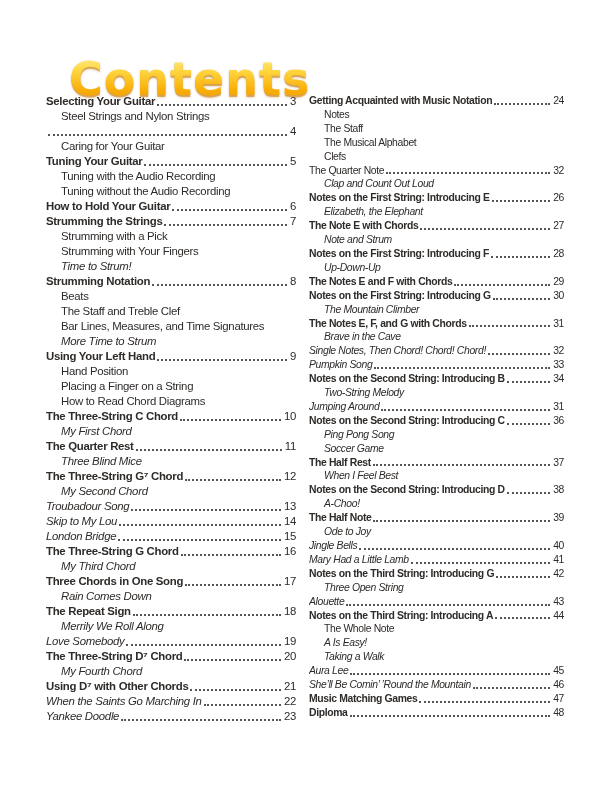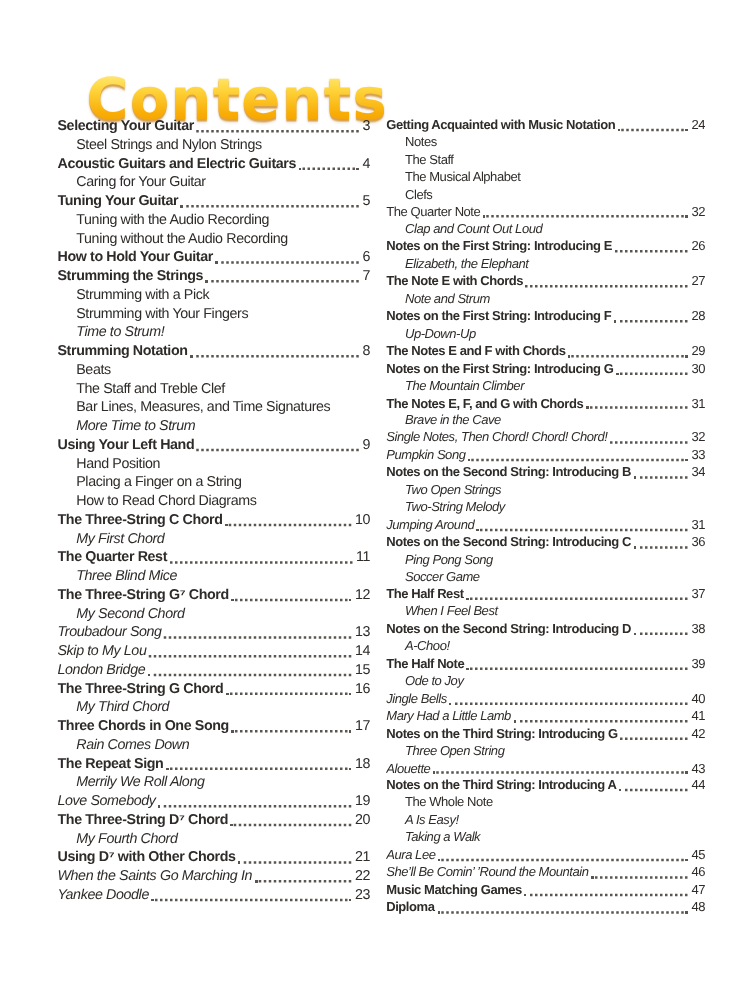--- a/index.html
+++ b/index.html
@@ -52,21 +52,20 @@
     <div class="col col-left" id="col-left">
         <div class="row h">
           <span class="t">Selecting Your Guitar</span>
           <span class="leader"></span>
           <span class="pg">3</span>
         </div>
         <div class="row s">
           <span class="t">Steel Strings and Nylon Strings</span>
         </div>
         <div class="row h">
-          <span class="t">Acoustic Guitars and Electric Guitars</span>
           <span class="leader"></span>
           <span class="pg">4</span>
         </div>
         <div class="row s">
           <span class="t">Caring for Your Guitar</span>
         </div>
         <div class="row h">
           <span class="t">Tuning Your Guitar</span>
           <span class="leader"></span>
           <span class="pg">5</span>
@@ -297,23 +296,20 @@
         </div>
         <div class="row g">
           <span class="t">Pumpkin Song</span>
           <span class="leader"></span>
           <span class="pg">33</span>
         </div>
         <div class="row h">
           <span class="t">Notes on the Second String: Introducing B</span>
           <span class="leader"></span>
           <span class="pg">34</span>
-        </div>
-        <div class="row si">
-          <span class="t">Two Open Strings</span>
         </div>
         <div class="row si">
           <span class="t">Two-String Melody</span>
         </div>
         <div class="row g">
           <span class="t">Jumping Around</span>
           <span class="leader"></span>
           <span class="pg">31</span>
         </div>
         <div class="row h">

